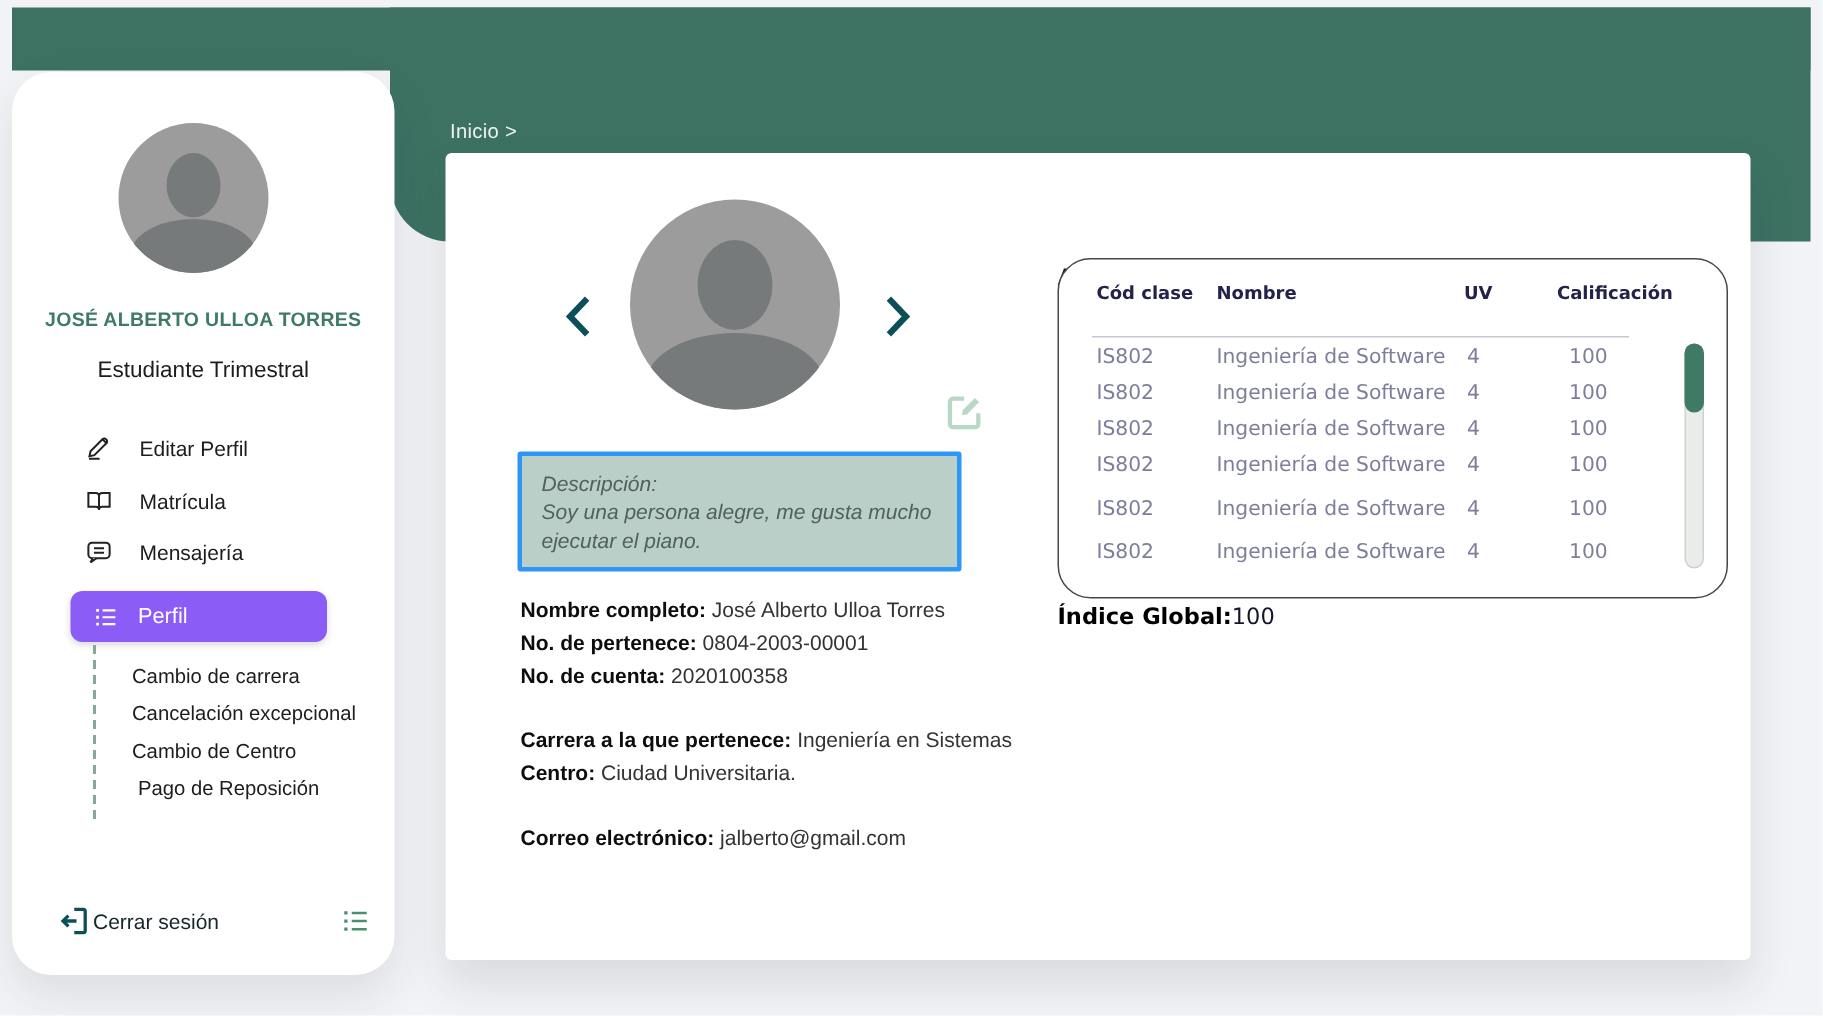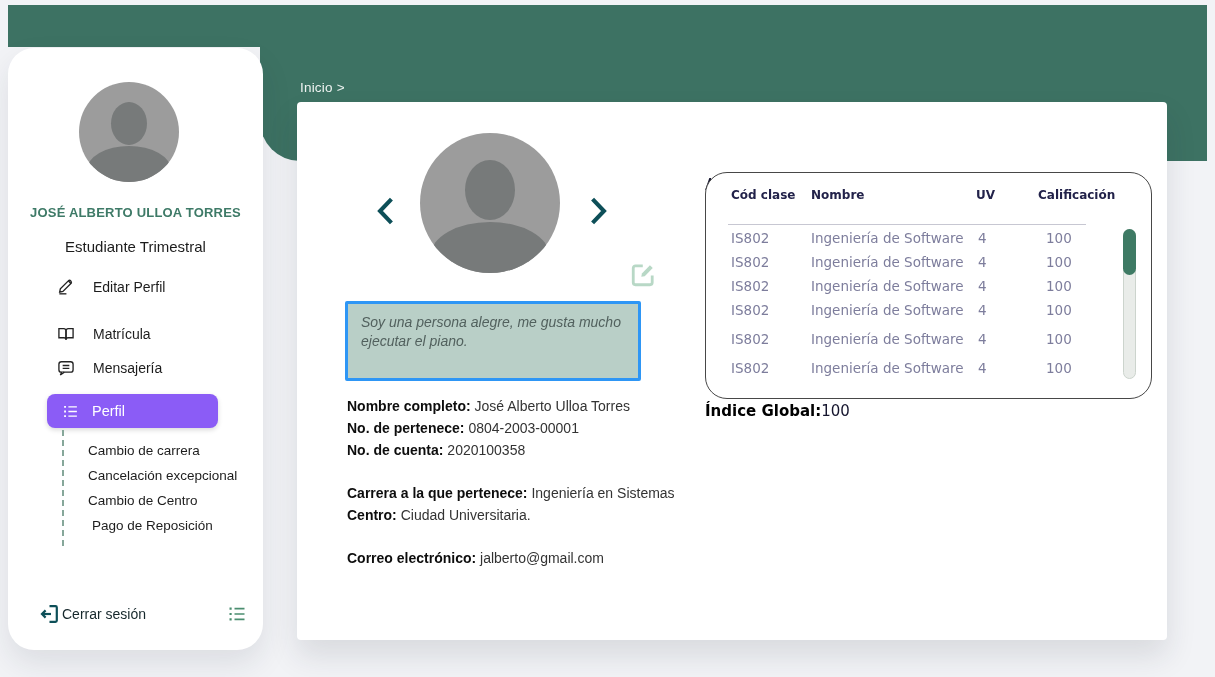--- a/index.html
+++ b/index.html
@@ -41,21 +41,21 @@
   }
   .sb-role {
     position:absolute; top:190px; left:0; width:100%; text-align:center;
     color:#1c1c1c; font-size:15px;
   }
   .sb-item {
     position:absolute; left:48px; height:22px; display:flex; align-items:center;
     gap:17px; font-size:14px; color:#1d1d1d; cursor:pointer;
   }
   .sb-item svg { width:20px; height:20px; flex:none; }
-  .sb-item-1 { top:228px; }
+  .sb-item-1 { top:240px; }
   .sb-item-2 { top:275px; }
   .sb-item-3 { top:309px; }
   .perfil-btn {
     position:absolute; left:39px; top:346px; width:171px; height:34px;
     background:#8b5cf6; border-radius:8px; color:#fff;
     display:flex; align-items:center; gap:13px; padding-left:15px;
     font-size:14.5px; cursor:pointer; box-shadow:0 2px 5px rgba(0,0,0,.15);
   }
   .perfil-btn svg { width:17px; height:17px; }
   .submenu {
@@ -214,20 +214,21 @@
   <svg class="chev chev-right" viewBox="0 0 24 30" fill="none" stroke="#0d4f58" stroke-width="3.8">
     <path d="M7 4 17.5 15 7 26"></path>
   </svg>
 
   <svg class="edit-icon" viewBox="0 0 24 24" fill="none" stroke="#b8d8c6" stroke-width="2.6">
     <path d="M20.5 12.5V19a2 2 0 0 1-2 2H5a2 2 0 0 1-2-2V5.5a2 2 0 0 1 2-2h6.8"></path>
     <path d="M13.6 13.1 21 5.6 18.4 3l-7.4 7.5-.6 3.2z" fill="#b8d8c6" stroke="none"></path>
   </svg>
 
   <div class="desc-box">
+    <span style="display:block;">Descripción:</span>
     <span>Soy una persona alegre, me gusta mucho ejecutar el piano.</span>
   </div>
 
   <div class="info-block">
     <div class="info-line"><b>Nombre completo:</b> <span>José Alberto Ulloa Torres</span></div>
     <div class="info-line"><b>No. de pertenece:</b> <span>0804-2003-00001</span></div>
     <div class="info-line"><b>No. de cuenta:</b> <span>2020100358</span></div>
     <div class="info-gap"></div>
     <div class="info-line"><b>Carrera a la que pertenece:</b> <span>Ingeniería en Sistemas</span></div>
     <div class="info-line"><b>Centro:</b> <span>Ciudad Universitaria.</span></div>

